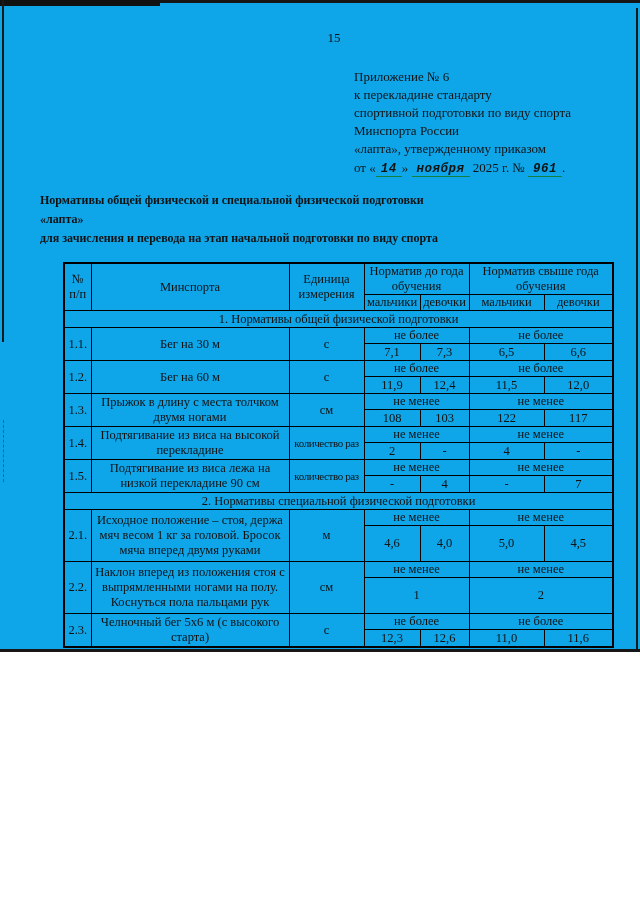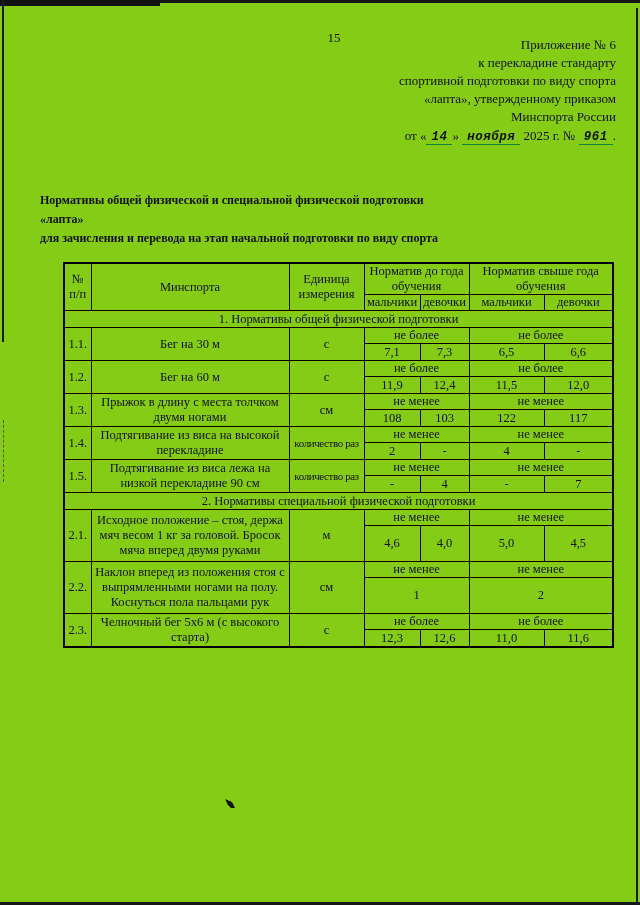--- a/index.html
+++ b/index.html
@@ -1,35 +1,35 @@
 <!DOCTYPE html>
 <html><head>
 <meta charset="utf-8">
 <style>
   html,body { margin:0; padding:0; background:#ffffff; }
   .page {
-    position:relative; width:640px; height:905px; background:#84cc16;
+    position:relative; width:640px; height:652px; background:#0ea5e9;
     font-family:"Liberation Serif","DejaVu Serif",serif; color:#121212;
     overflow:hidden;
   }
   
   .b-top    { position:absolute; left:0; top:0; width:640px; height:3px; background:#161616; }
   .b-top2   { position:absolute; left:0; top:0; width:160px; height:6px; background:#111; }
   .b-left   { position:absolute; left:2px; top:0; width:2px; height:342px; background:#1a1a1a; }
   .b-left-d { position:absolute; left:3px; top:420px; height:62px; width:0; border-left:1px dashed #555; }
   .b-right  { position:absolute; right:2px; top:8px; width:2px; height:897px; background:#1a1a1a; }
   .b-bottom { position:absolute; left:0; bottom:0; width:640px; height:3px; background:#161616; }
 
   .pageno {
     position:absolute; left:14px; top:30px; width:640px;
     text-align:center; font-size:13px;
   }
   .appendix {
-    position:absolute; right:24px; top:36px; width:262px;
-    text-align:right; font-size:13px; line-height:18px;
+    position:absolute; right:24px; top:68px; width:262px;
+    text-align:left; font-size:13px; line-height:18px;
   }
   .appendix .date-line { white-space:nowrap; margin-top:1px; }
   .ul { display:inline-block; border-bottom:1px solid #15803d; padding:0 5px; line-height:13px;font-family:Liberation Mono, monospace; }
   .hw { font-style:italic; font-weight:bold; font-size:12.5px; letter-spacing:0.5px; }
 
   .title {
     position:absolute; left:40px; top:191px; width:560px;
     text-align:left; font-weight:bold; font-size:12px; line-height:19px;
   }
 
@@ -64,22 +64,22 @@
   <div class="b-left-d"></div>
   <div class="b-right"></div>
   <div class="b-bottom"></div>
 
   <div class="pageno">15</div>
 
   <div class="appendix">
     <div>Приложение № 6</div>
     <div>к перекладине стандарту</div>
     <div>спортивной подготовки по виду спорта</div>
+    <div>Минспорта России</div>
     <div>«лапта», утвержденному приказом</div>
-    <div>Минспорта России</div>
     <div class="date-line"><span>от «</span><span class="ul"><span class="hw">14</span></span><span>»</span>
       <span class="ul"><span class="hw">ноября</span></span>
       <span>2025 г. №</span>
       <span class="ul"><span class="hw">961</span></span><span>.</span>
     </div>
   </div>
 
   <div class="title">
     <div>Нормативы общей физической и специальной физической подготовки</div>
     <div>«лапта»</div>

